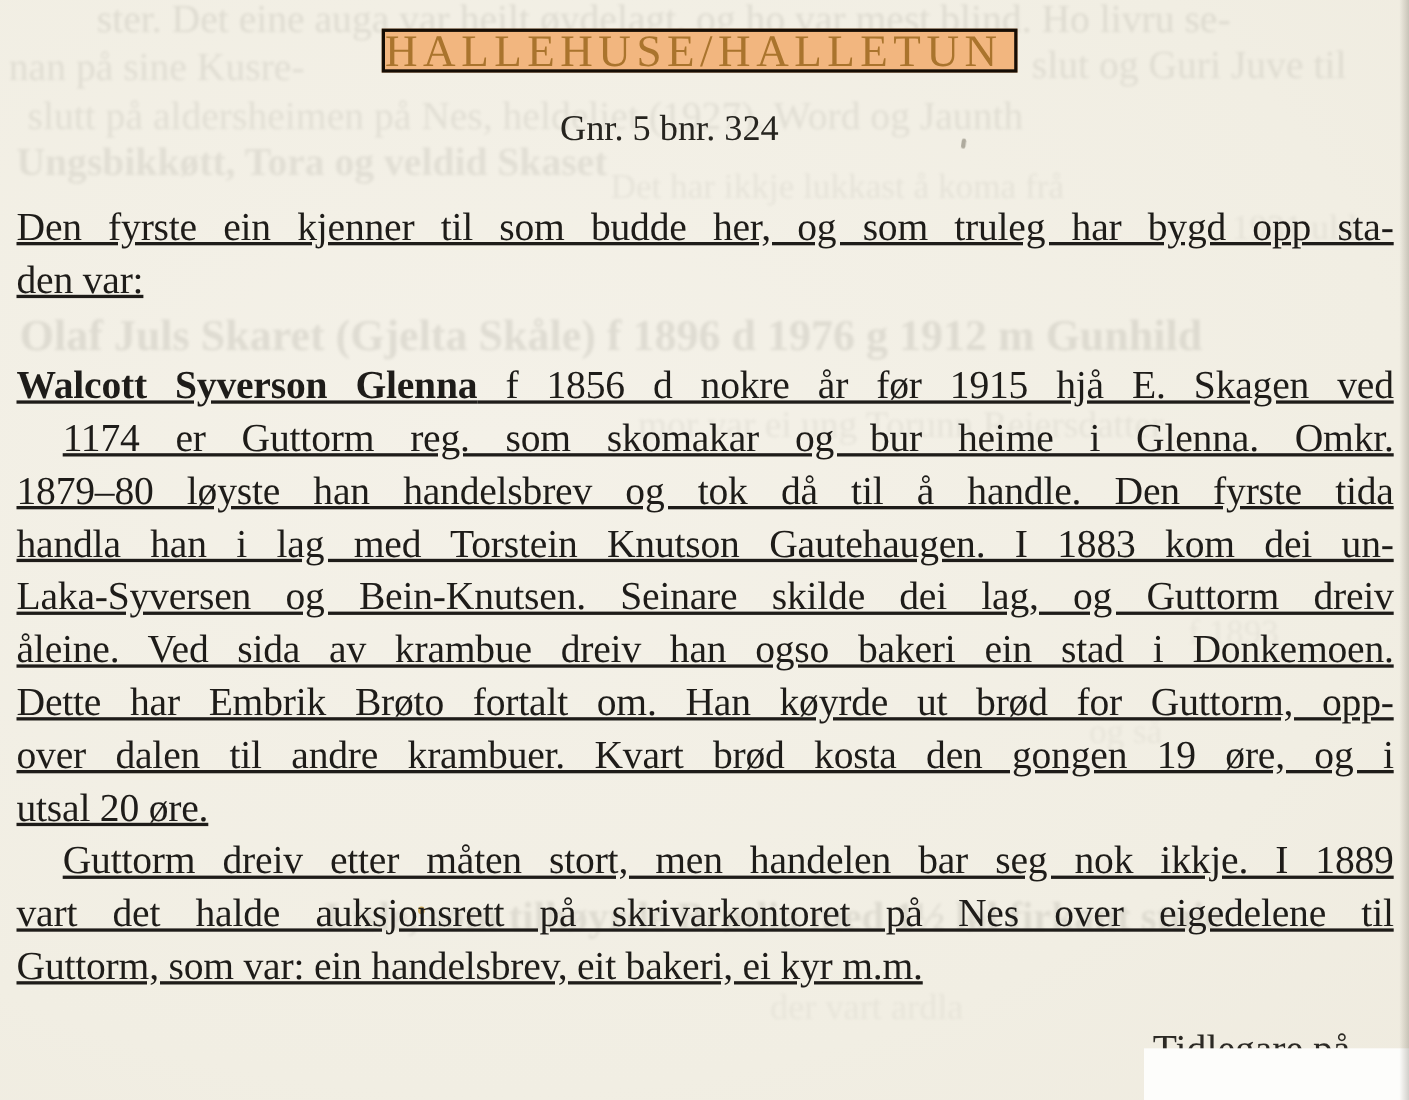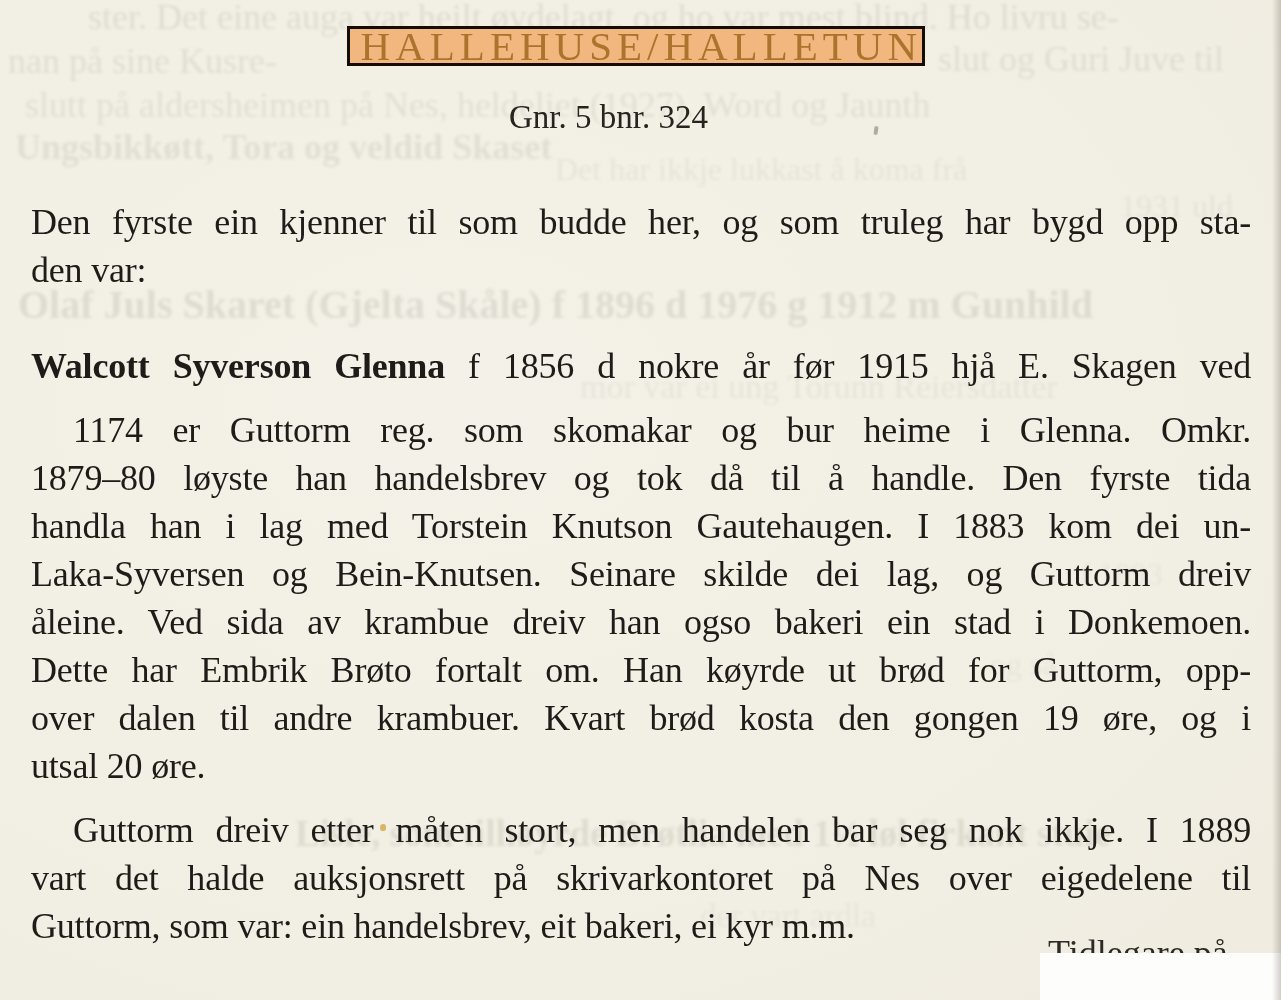--- a/index.html
+++ b/index.html
@@ -18,42 +18,42 @@
     color:rgba(110,108,96,0.9);
     filter:blur(1.6px);
     white-space:nowrap;
     font-family:"Liberation Serif", serif;
   }
   
   .header-box{
     position:absolute;left:347px;top:26px;width:578px;height:40px;
     box-sizing:border-box;
     border:3px solid #150d05;
-    display:flex;align-items:center;justify-content:flex-end;
+    display:flex;align-items:center;justify-content:flex-start;
     z-index:4;
   }
   .header-title{
     font-size:41px;line-height:34px;
     letter-spacing:5px;
     font-weight:normal;
     white-space:nowrap;
   }
   .subtitle{
     position:absolute;left:0;top:99px;width:1217px;
     text-align:center;font-size:33px;color:#26241f;
     z-index:3;
   }
   
   .body-text{
     position:absolute;left:15px;top:182px;width:1252px;
     font-size:36px;line-height:48px;
     letter-spacing:-0.2px;
     z-index:3;
   }
-  .para{margin:16px;}
+  .para{margin:0;text-decoration:underline;}
   .line{height:48px;overflow:visible;}
   .line.j{text-align:justify;text-align-last:justify;}
   .line.ind{text-indent:42px;}
   .line b{font-weight:bold;}
   
   .peek{
     position:absolute;left:1048px;top:932px;
     font-size:36px;color:#2c2a25;white-space:nowrap;
     z-index:5;
   }

